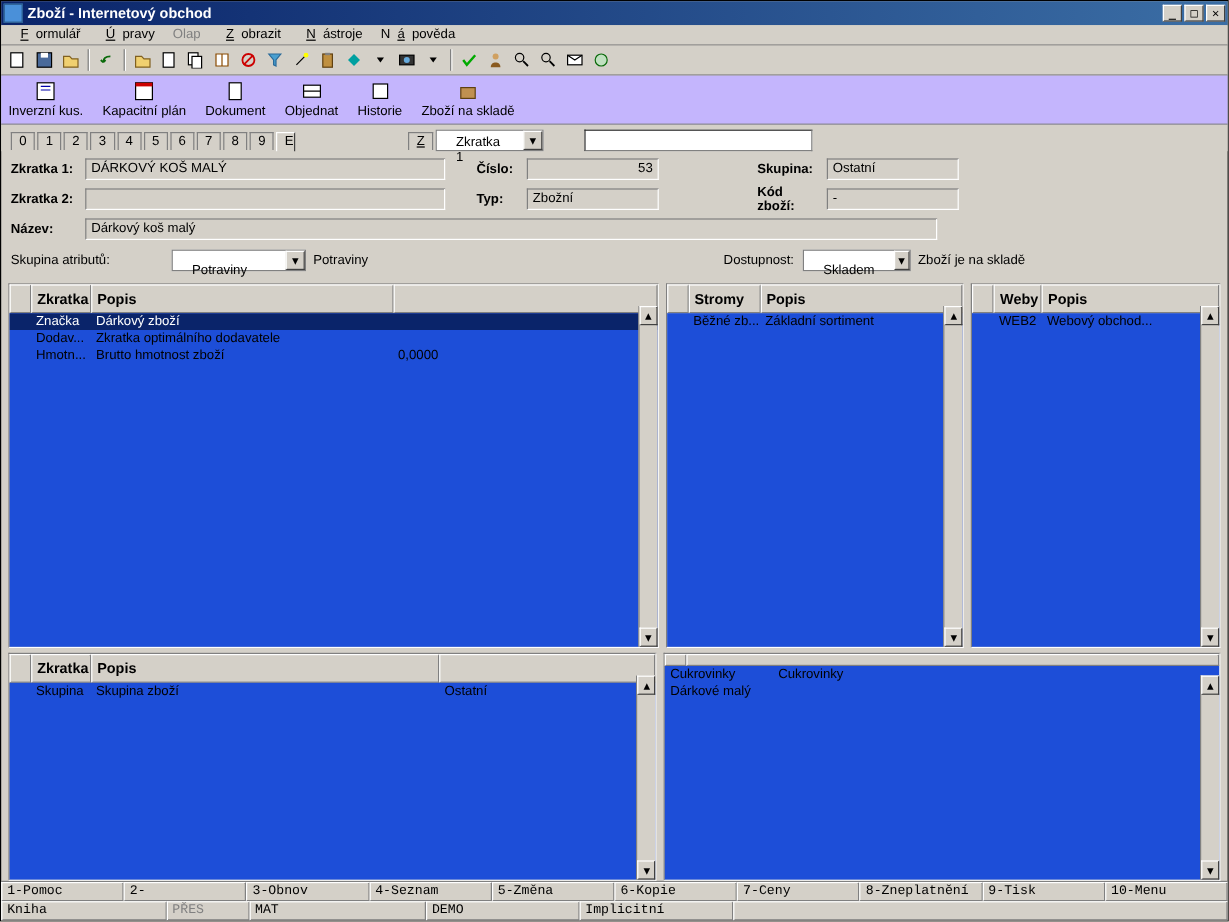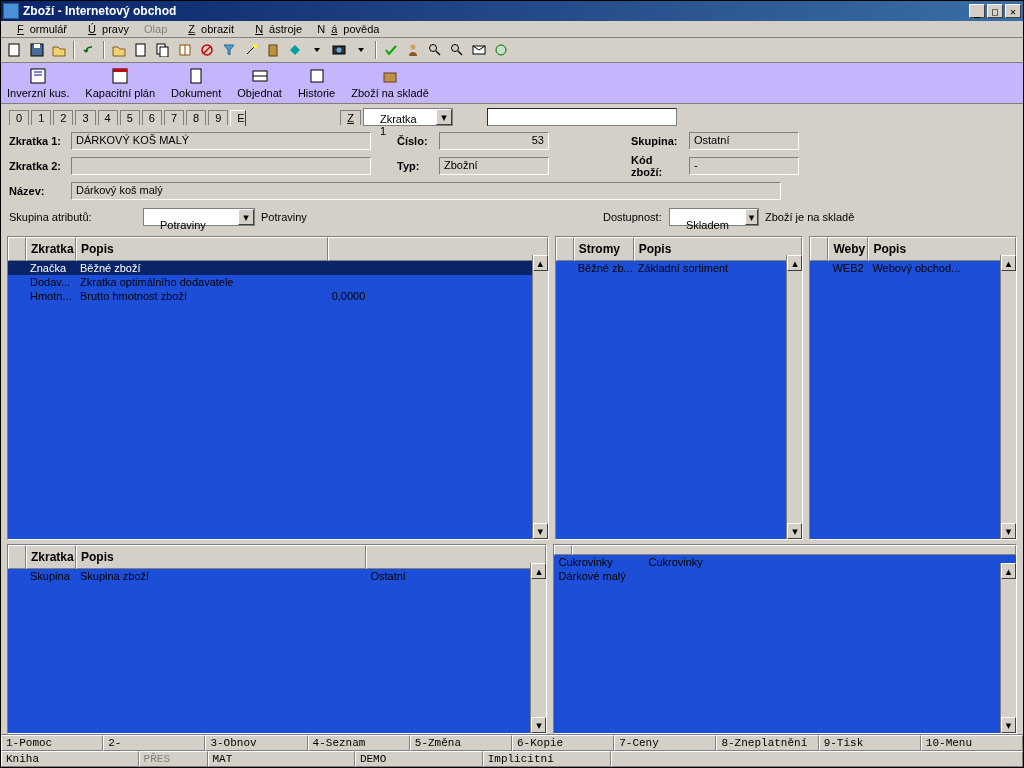--- a/index.html
+++ b/index.html
@@ -322,21 +322,21 @@
         <div class="grid-header">
           <div class="gh-cell corner"></div>
           <div class="gh-cell" style="width:50px">Zkratka</div>
           <div class="gh-cell" style="flex:1">Popis</div>
           <div class="gh-cell" style="width:220px"></div>
         </div>
         <div class="grid-body">
           <div class="grid-row selected">
             <div class="gr-cell" style="width:18px"></div>
             <div class="gr-cell" style="width:50px">Značka</div>
-            <div class="gr-cell" style="flex:1">Běžné zboží</div>
+            <div class="gr-cell" style="flex:1">Dárkový zboží</div>
             <div class="gr-cell" style="width:220px"></div>
           </div>
           <div class="grid-row">
             <div class="gr-cell" style="width:18px"></div>
             <div class="gr-cell" style="width:50px">Dodav...</div>
             <div class="gr-cell" style="flex:1">Zkratka optimálního dodavatele</div>
             <div class="gr-cell" style="width:220px"></div>
           </div>
           <div class="grid-row">
             <div class="gr-cell" style="width:18px"></div>

